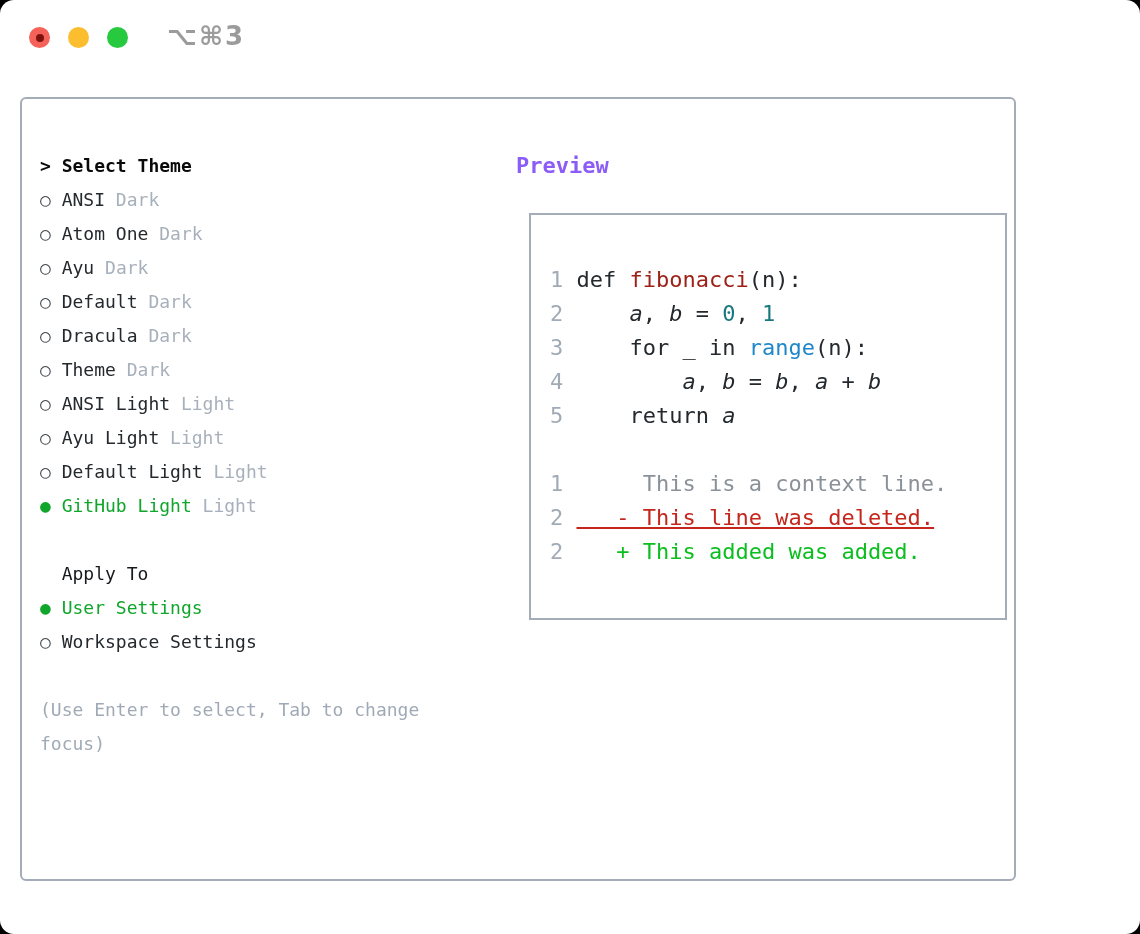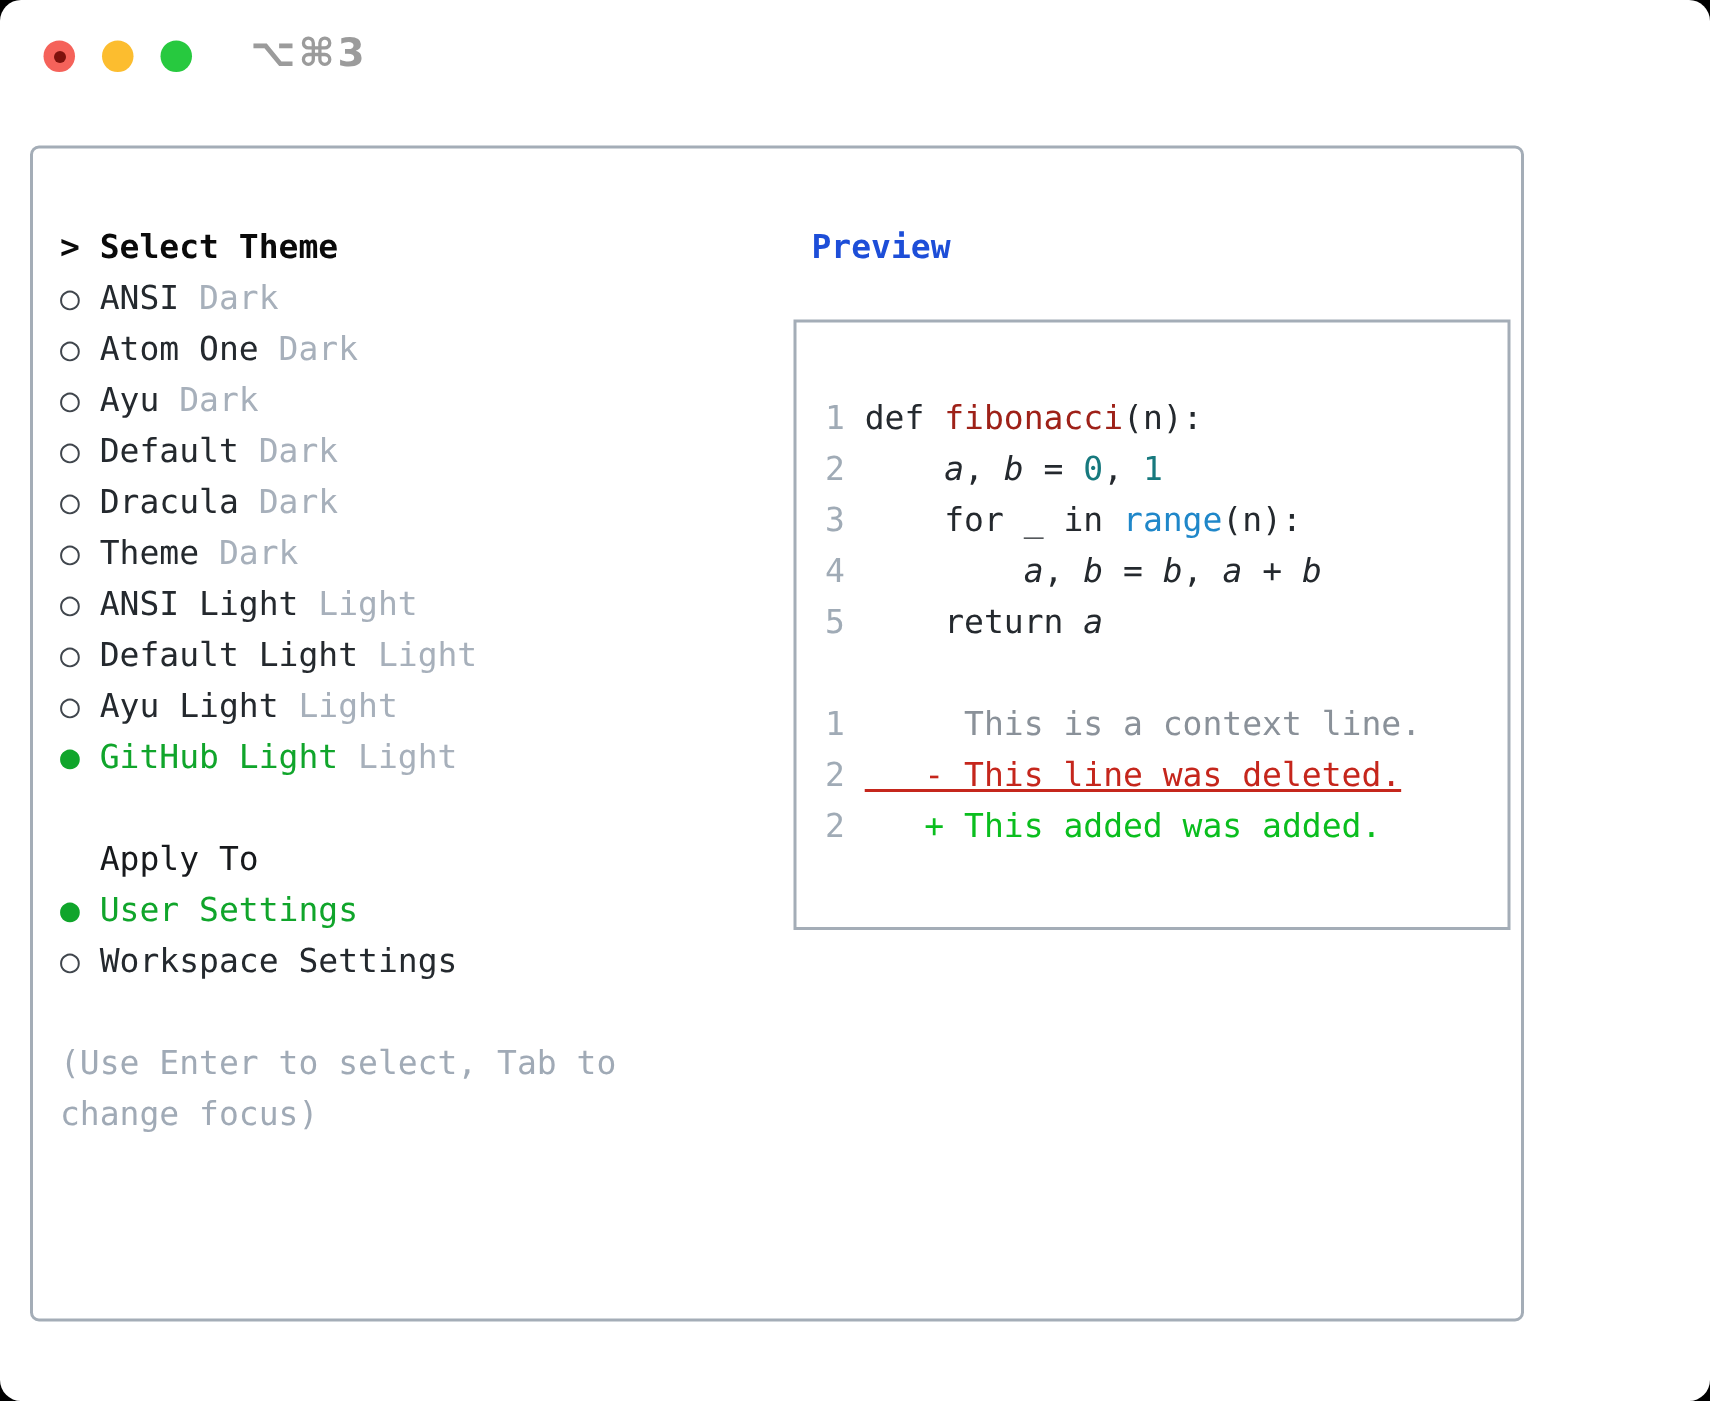--- a/index.html
+++ b/index.html
@@ -36,37 +36,37 @@
   }
   
   .main-box{
     position:absolute;left:20px;top:97px;width:996px;height:784px;
     box-sizing:border-box;
     border:2px solid var(--c-border,#a4adb7);
     border-radius:6px;background:#fff;
   }
   .left-col{
     position:absolute;left:18px;top:50px;width:445px;
-    font-size:22px;line-height:34px;color:var(--c-text,#24292e);
+    font-size:18px;line-height:34px;color:var(--c-text,#24292e);
   }
   .row{white-space:pre;min-height:34px;}
   .title-row{font-weight:bold;color:#0a0a0a;}
   .bullet{color:var(--c-bullet,#40464d);}
   .row.selected .bullet,.row.selected .name{color:var(--c-green,#10a52b);}
   .tag{color:var(--c-tag,#a7b0bb);}
   .spacer{height:34px;}
   .apply-title{white-space:pre;min-height:34px;color:#17191c;}
   .hint{
     white-space:normal;color:var(--c-hint,#a0aab6);
     width:420px;line-height:34px;
   }
   
   .right-col{position:absolute;left:482px;top:50px;width:500px;}
   .preview-title{
-    margin-left:37px;font-size:22px;line-height:34px;font-weight:bold;color:#1d4ed8;
+    margin-left:12px;font-size:22px;line-height:34px;font-weight:bold;color:#8b5cf6;
   }
   .preview-box{
     margin-left:25px;margin-top:30px;
     width:478px;height:407px;box-sizing:border-box;
     border:2px solid var(--c-border,#a4adb7);
     background:#fff;
     padding:48px 10px 0 19px;
     font-size:22px;line-height:34px;
   }
   .pline{white-space:pre;min-height:34px;}
@@ -98,22 +98,22 @@
       <div class="row title-row"><span class="prompt">&gt;</span><span> </span><span>Select Theme</span></div>
 
       <div id="theme-items">
           <div class="row item"><span class="bullet">○</span><span class="name"> ANSI</span><span class="tag"> Dark</span></div>
           <div class="row item"><span class="bullet">○</span><span class="name"> Atom One</span><span class="tag"> Dark</span></div>
           <div class="row item"><span class="bullet">○</span><span class="name"> Ayu</span><span class="tag"> Dark</span></div>
           <div class="row item"><span class="bullet">○</span><span class="name"> Default</span><span class="tag"> Dark</span></div>
           <div class="row item"><span class="bullet">○</span><span class="name"> Dracula</span><span class="tag"> Dark</span></div>
           <div class="row item"><span class="bullet">○</span><span class="name"> Theme</span><span class="tag"> Dark</span></div>
           <div class="row item"><span class="bullet">○</span><span class="name"> ANSI Light</span><span class="tag"> Light</span></div>
+          <div class="row item"><span class="bullet">○</span><span class="name"> Ayu Light</span><span class="tag"> Light</span></div>
           <div class="row item"><span class="bullet">○</span><span class="name"> Default Light</span><span class="tag"> Light</span></div>
-          <div class="row item"><span class="bullet">○</span><span class="name"> Ayu Light</span><span class="tag"> Light</span></div>
           <div class="row item selected"><span class="bullet">●</span><span class="name"> GitHub Light</span><span class="tag"> Light</span></div>
         </div>
 
       <div class="spacer"></div>
 
       <div class="apply-title">  <span>Apply To</span></div>
 
       <div id="apply-items">
           <div class="row item selected"><span class="bullet">●</span><span class="name"> User Settings</span></div>
           <div class="row item"><span class="bullet">○</span><span class="name"> Workspace Settings</span></div>

